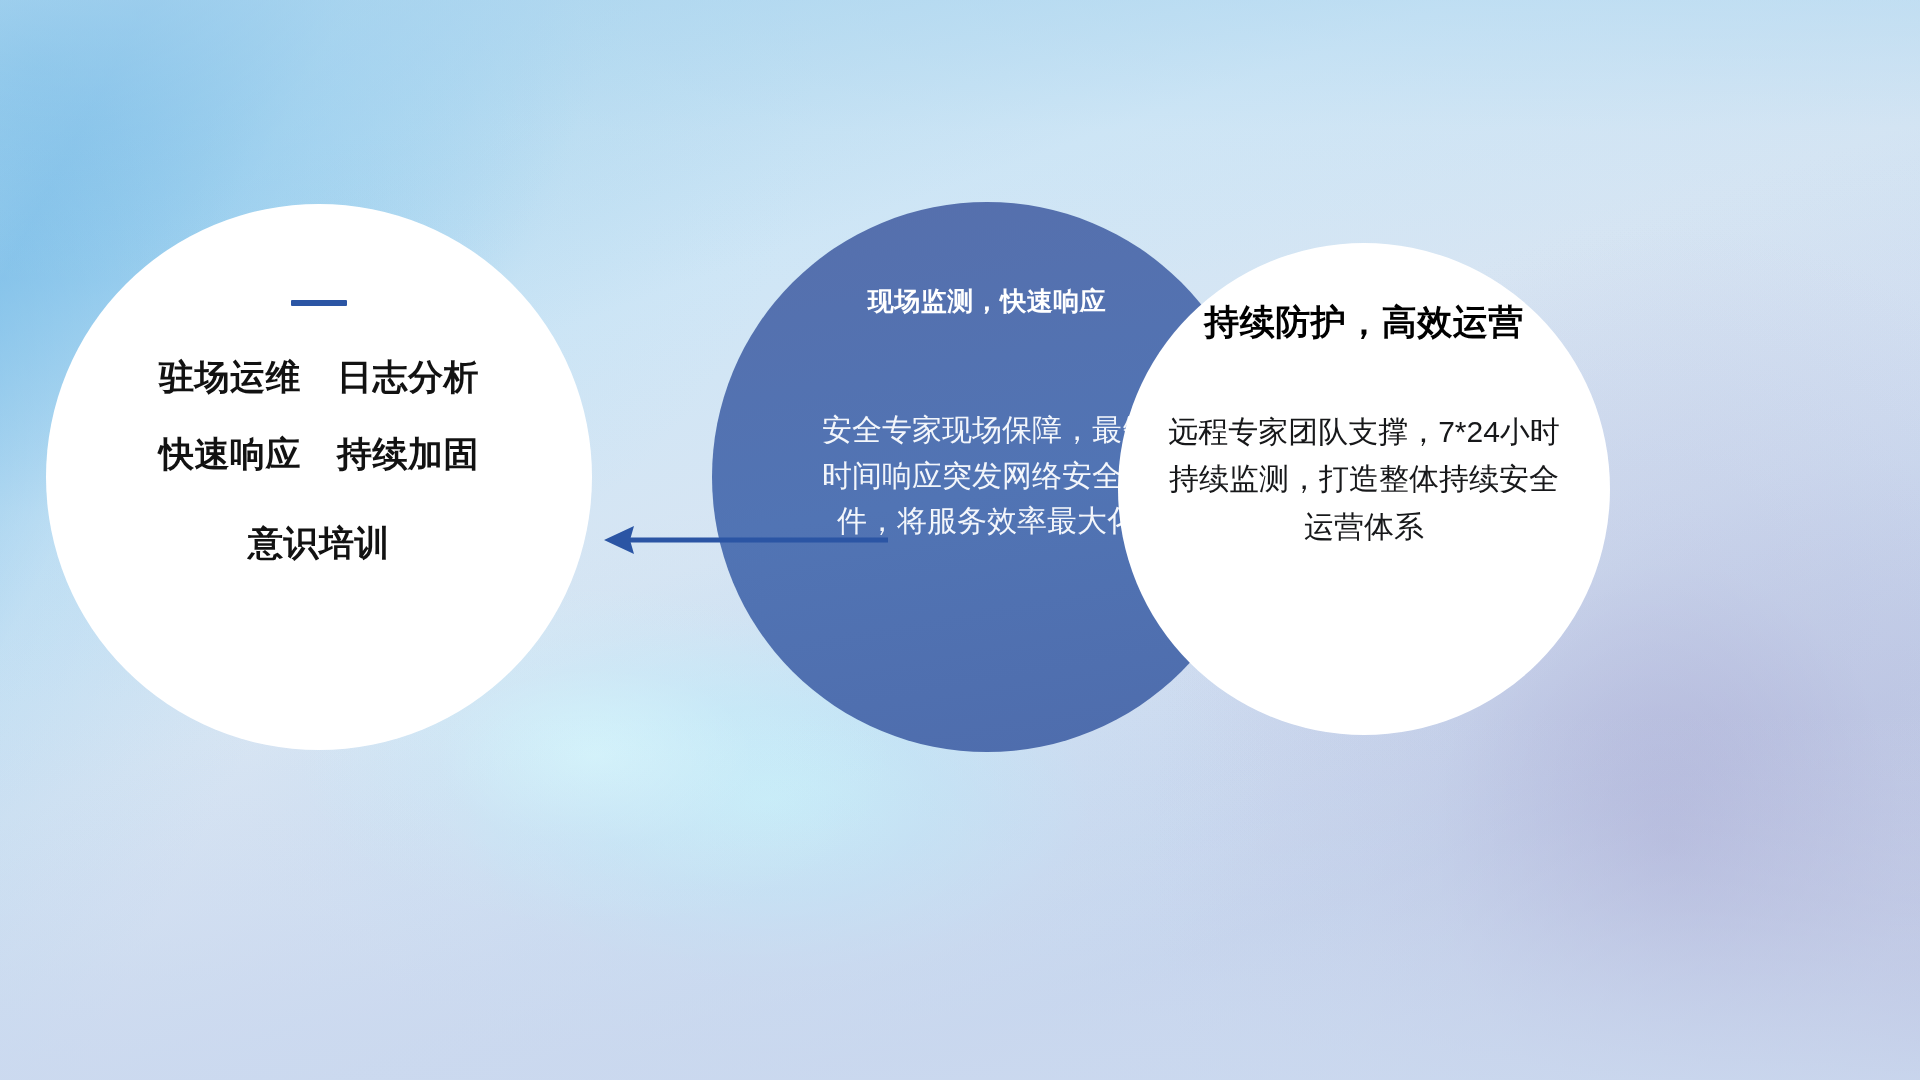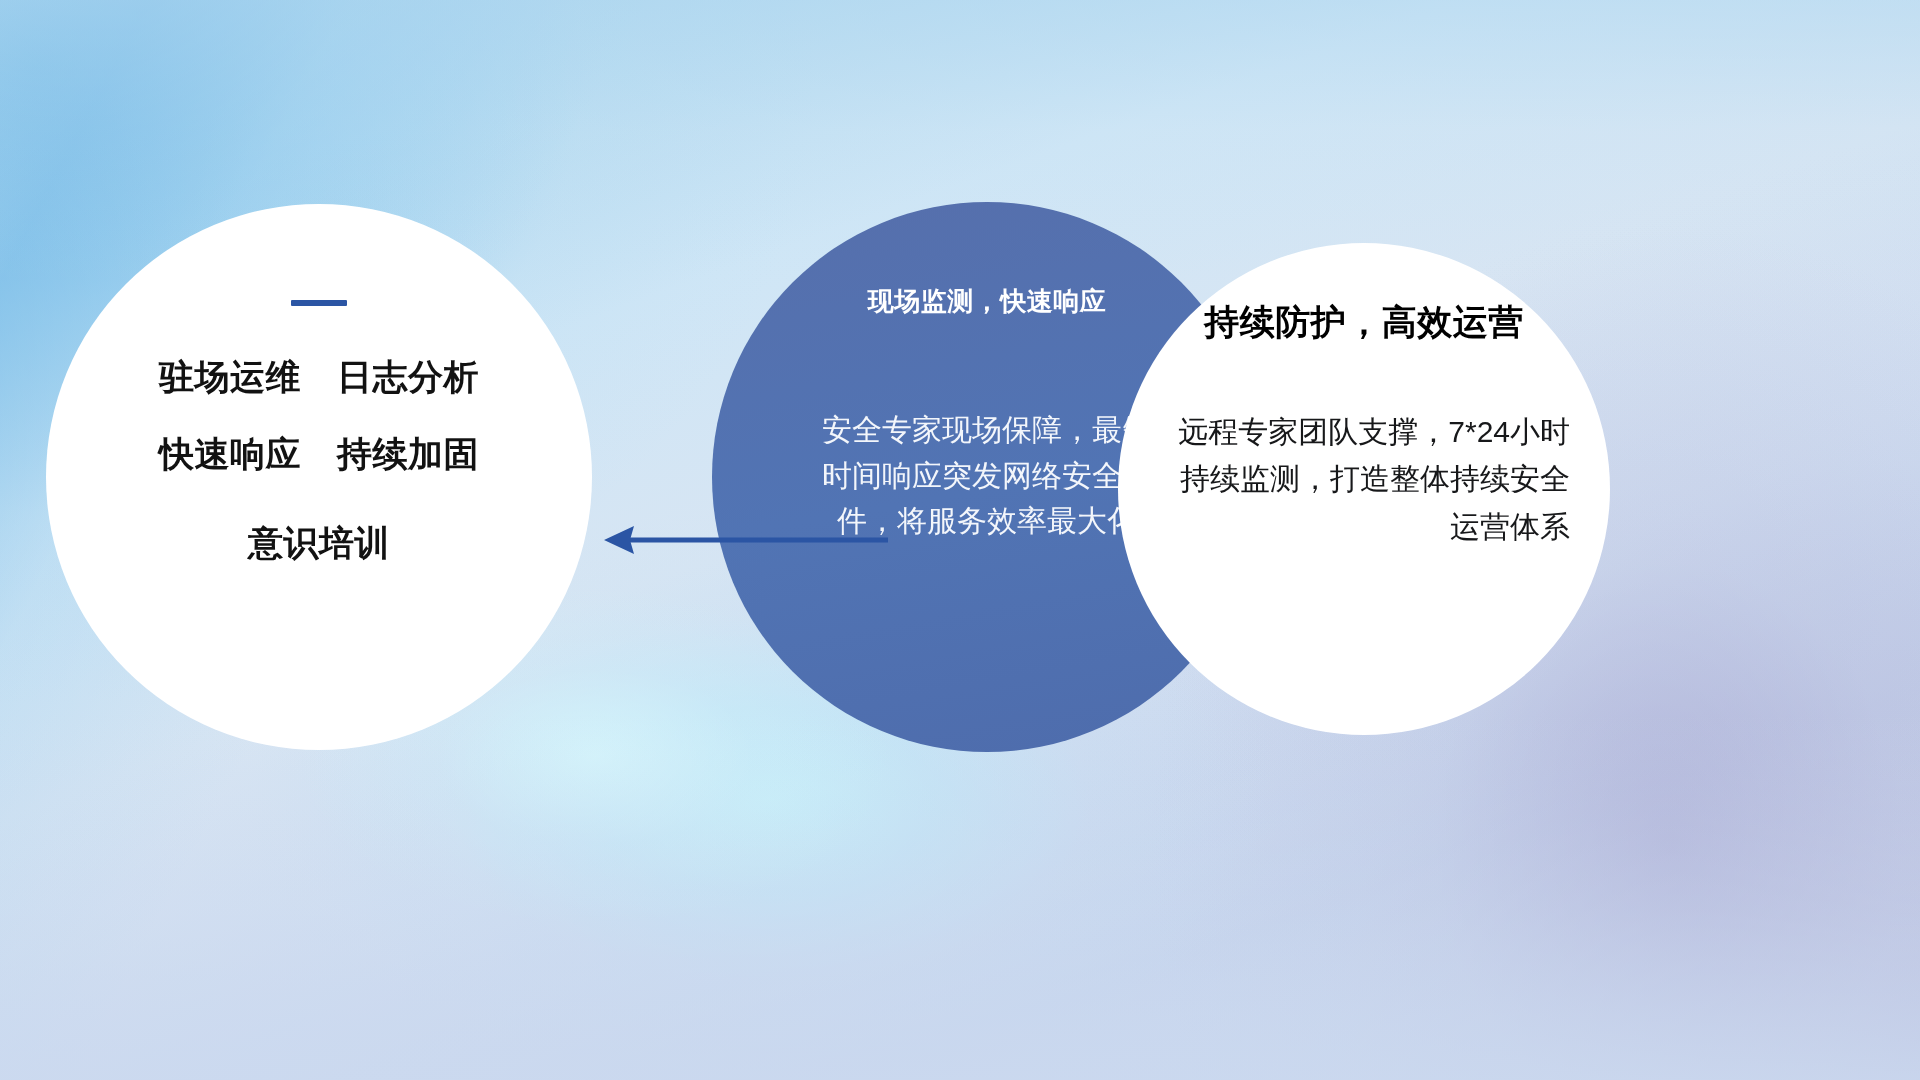--- a/index.html
+++ b/index.html
@@ -171,21 +171,20 @@
     letter-spacing:0.5px;
     white-space:nowrap;
     margin-bottom:62px;
   }
   #circle-right .card-body {
     font-size:30px;
     line-height:1.58;
     color:#17181a;
     width:412px;
     word-break:break-all;
-    text-align:right;
   }
 
   
   #flow-arrow {
     position:absolute;
     left:600px; top:510px;
     width:290px; height:60px;
     z-index:6;
   }
 </style>

